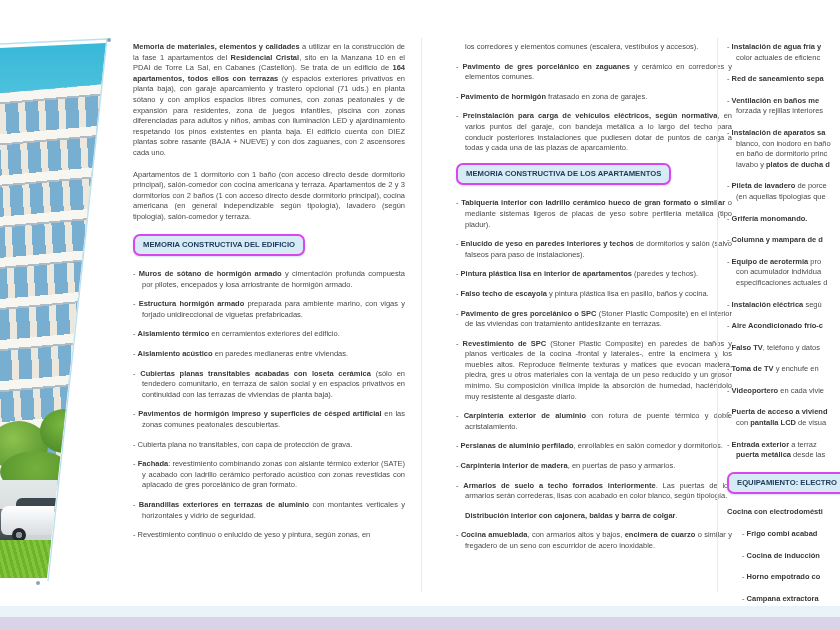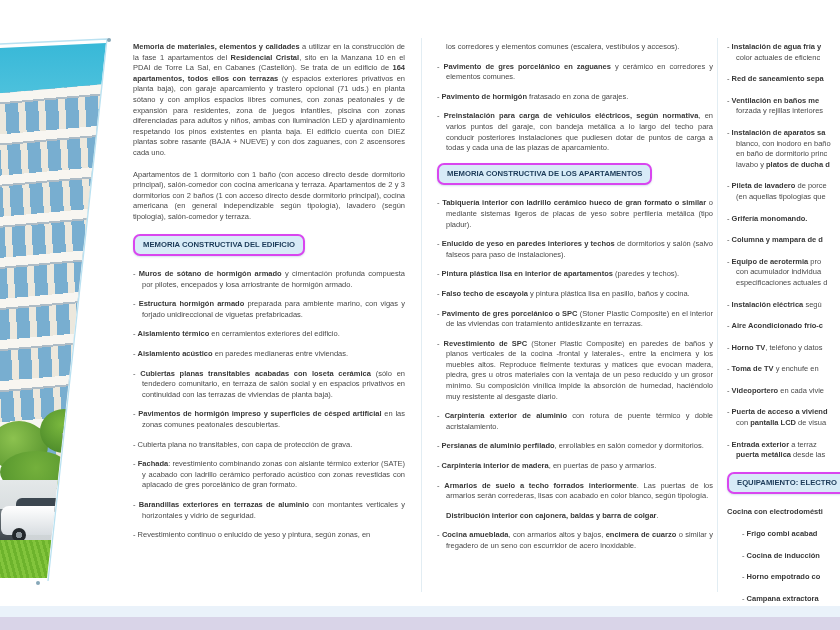--- a/index.html
+++ b/index.html
@@ -32,21 +32,21 @@
   .wheel{position:absolute;top:31px;width:14px;height:14px;border-radius:50%;
         background:radial-gradient(circle at 50% 50%,#8d969c 0 30%,#23282c 31%);}
   .wheel.w1{left:11px;} .wheel.w2{left:66px;}
   .grass{position:absolute;left:-4px;top:505px;width:128px;height:40px;
         background:repeating-linear-gradient(75deg,#6db32c 0 3px,#82c43c 3px 6px);}
   .photo-outline{position:absolute;left:0;top:0;width:118px;height:560px;pointer-events:none;}
   
   .col{position:absolute;top:42px;font-size:7.5px;line-height:10.6px;color:#4a4a4a;}
   .col b{color:#383838;text-align:right;}
   .col1{left:133px;width:272px;text-align:justify;}
-  .col2{left:437px;width:276px;text-align:justify;}
+  .col2{left:456px;width:276px;text-align:justify;}
   .col3{left:727px;width:160px;text-align:left;}
   .col .para{margin-bottom:11px;}
   .col .item{margin-bottom:9px;padding-left:9px;text-indent:-9px;}
   .col .cont{margin-bottom:9px;padding-left:9px;}
   .col .indent{margin-left:15px;}
   .col3 .item{margin-bottom:11px;padding-left:9px;text-indent:0;}
   .col3 .line{white-space:nowrap;}
   .col3 .line:first-child{text-indent:-9px;}
   .heading-pill{display:block;width:fit-content;background:#d7ebf7;border:2px solid #d946ef;
         border-radius:7px;padding:4px 8px;font-weight:bold;font-size:7.7px;color:#1b3a58;
@@ -156,21 +156,21 @@
         <div class="line"><span>con acumulador individua</span></div>
         <div class="line"><span>especificaciones actuales d</span></div>
       </div>
       <div class="item">
         <div class="line">- <b>Instalación eléctrica</b><span> segú</span></div>
       </div>
       <div class="item">
         <div class="line">- <b>Aire Acondicionado frío-c</b></div>
       </div>
       <div class="item">
-        <div class="line">- <b>Horno TV</b><span>, teléfono y datos</span></div>
+        <div class="line">- <b>Falso TV</b><span>, teléfono y datos</span></div>
       </div>
       <div class="item">
         <div class="line">- <b>Toma de TV</b><span> y enchufe en</span></div>
       </div>
       <div class="item">
         <div class="line">- <b>Videoportero</b><span> en cada vivie</span></div>
       </div>
       <div class="item">
         <div class="line">- <b>Puerta de acceso a viviend</b></div>
         <div class="line"><span>con </span><b>pantalla LCD</b><span> de visua</span></div>

